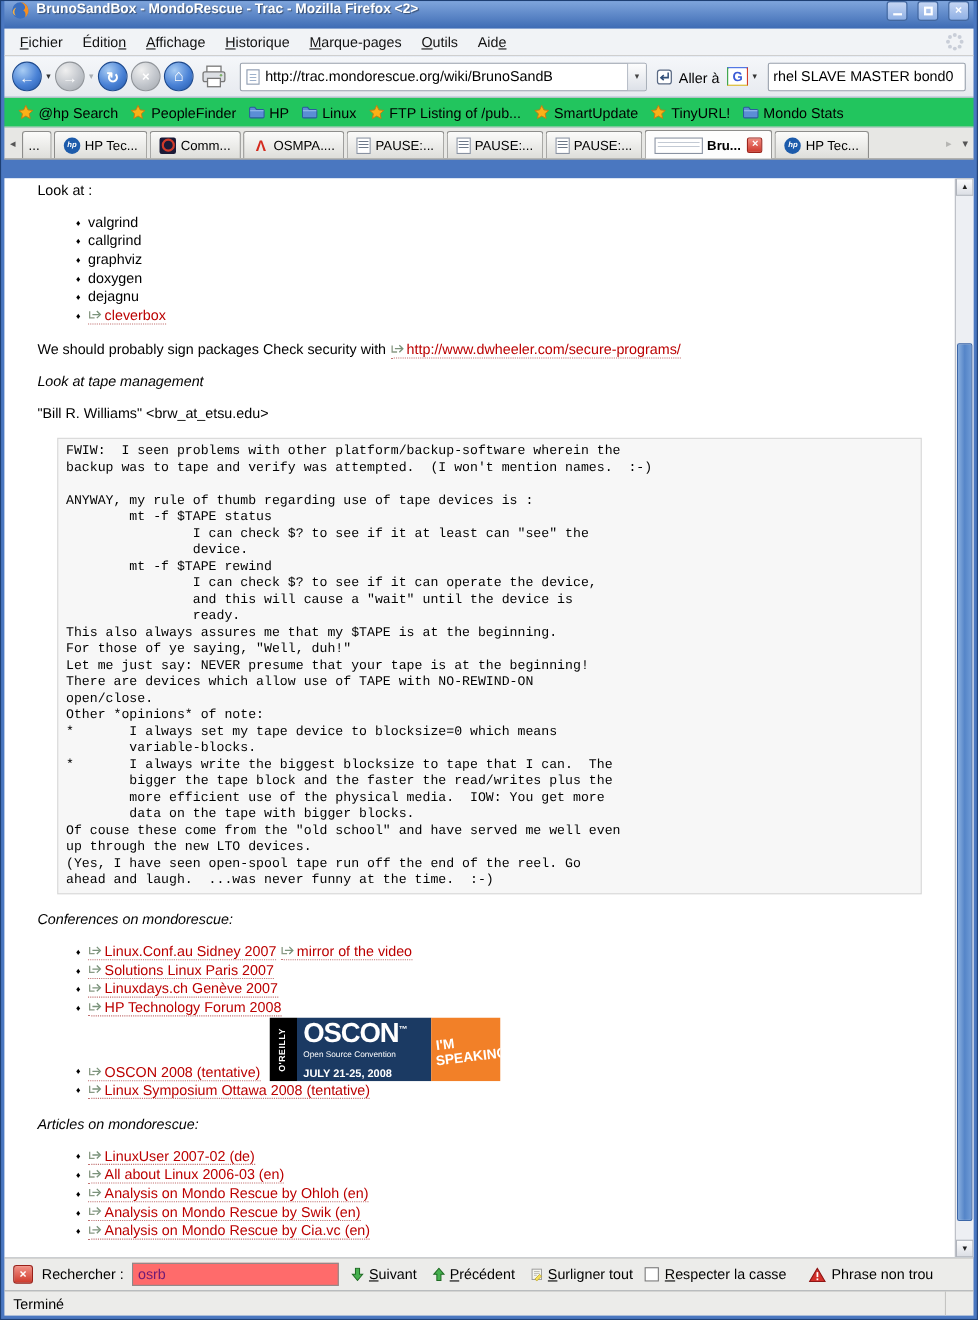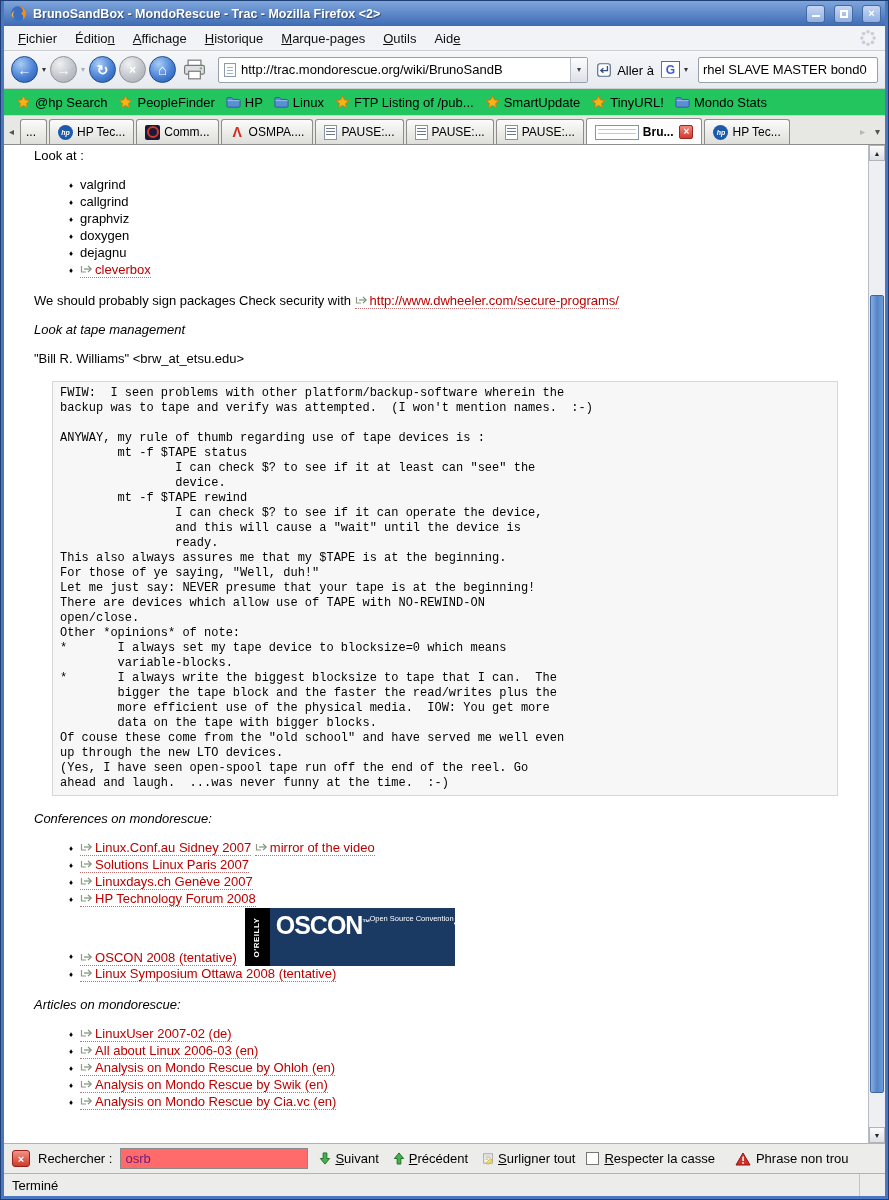--- a/index.html
+++ b/index.html
@@ -1,21 +1,21 @@
 <!DOCTYPE html>
 <html><head>
 <meta charset="utf-8">
 <style>
   * { margin:0; padding:0; box-sizing:border-box; }
   body { font-family:"Liberation Sans",sans-serif; background:#9a9a9a; }
   .window { width:889px; height:1200px; background:#4a77c0; border:1px solid #1e3f73;
             padding:0 3px 3px; display:flex; flex-direction:column; }
 
   
-  .titlebar { height:25px; flex:none; display:flex; align-items:center; gap:6px;
+  .titlebar { height:25px; flex:none; display:flex; align-items:flex-start; gap:6px;
               padding:0 4px 0 6px; background:linear-gradient(#7fa5dc,#3d6bb4); }
   .ffxicon { width:17px; height:17px; flex:none; }
   .title-text { flex:1; color:#fff; font-weight:bold; font-size:12.5px;
                 text-shadow:1px 1px 1px rgba(0,0,0,.45); white-space:nowrap; overflow:hidden; }
   .winbtn { width:19px; height:18px; margin-left:3px; border-radius:3px; flex:none;
             background:linear-gradient(#c6d6f3,#8fb0e4); border:1px solid #44689f;
             color:#fff; font-size:11px; font-weight:bold; display:flex; align-items:center;
             justify-content:center; line-height:1; }
   .min-glyph { width:8px; height:7px; border-bottom:2px solid #fff; }
   .max-glyph { width:8px; height:8px; border:2px solid #fff; }
@@ -90,41 +90,41 @@
         background:repeating-linear-gradient(#6d7888 0 1px, transparent 1px 3px); }
   .ticon.page::after { content:""; position:absolute; left:2px; right:2px; top:3px; bottom:3px;
         background:repeating-linear-gradient(#c3cad4 0 1px, transparent 1px 4px); }
   .tab-close { width:14px; height:14px; margin-left:2px; flex:none;
                background:linear-gradient(#ef8a80,#d03a2e); border:1px solid #9c241c; border-radius:2px;
                color:#fff; font-size:10px; font-weight:bold; display:flex; align-items:center;
                justify-content:center; line-height:1; }
   .tabbar-right { margin-left:auto; display:flex; align-items:center; }
 
   
-  .content { position:relative; flex:1; background:#fff; overflow:hidden; }
+  .content { position:relative; flex:1; background:#fff; overflow:hidden;margin-top:17px; }
   .page { position:absolute; top:0; left:0; right:17px; bottom:0; padding:3px 12px 0 30px;
           font-size:13px; line-height:15px; color:#000; overflow:hidden; }
   .page p { margin:14px 0; }
   .page p.first { margin-top:0; }
   .italic { font-style:italic; }
   ul.wl { list-style:none; margin:14px 0; padding-left:35px; }
   ul.wl li { line-height:15px; }
   .blt { font-size:8px; margin-right:7px; position:relative; top:-1px; }
   a.ext { color:#bb0000; text-decoration:none; border-bottom:1px dotted #c07070; }
   svg.exti { width:13px; height:10px; margin-right:2px; }
   pre.wiki { margin:15px 0 15px 18px; width:786px; background:#f7f7f7; border:1px solid #d7d7d7;
              padding:4px 7px; font-family:"Liberation Mono",monospace; font-size:12px;
              line-height:15px; color:#000; }
   li.banner-li { display:flex; align-items:flex-end; }
   li.banner-li .blt { top:auto; margin-bottom:2px; }
   .oscon { display:inline-flex; width:210px; height:58px; margin-left:8px; flex:none; overflow:hidden; }
   .oscon .or { width:25px; background:#000; color:#fff; display:flex; align-items:center; justify-content:center; }
   .oscon .or span { transform:rotate(-90deg); font-size:8px; font-weight:bold; letter-spacing:.5px; white-space:nowrap; }
   .oscon .mid { flex:1; background:#1b3a63; color:#fff; padding:3px 6px 3px; display:flex;
-                flex-direction:row; justify-content:center; }
+                flex-direction:column; justify-content:center; }
   .oscon .mid .t { font-size:25px; font-weight:bold; letter-spacing:-1px; line-height:23px; white-space:nowrap; }
   .oscon .mid .t sup { font-size:8px; }
   .oscon .mid .s { font-size:7.5px; margin-top:0; white-space:nowrap; }
   .oscon .mid .d { font-size:10px; font-weight:bold; margin-top:3px; white-space:nowrap; }
   .oscon .sp { width:63px; background:#f28028; color:#fff; display:flex; flex-direction:column;
                justify-content:center; padding-left:4px; }
   .oscon .sp span { font-size:12.5px; font-weight:bold; transform:rotate(-7deg); line-height:14px; }
 
   
   .scrollbar { position:absolute; top:0; right:0; bottom:0; width:17px; background:#edeff3;

